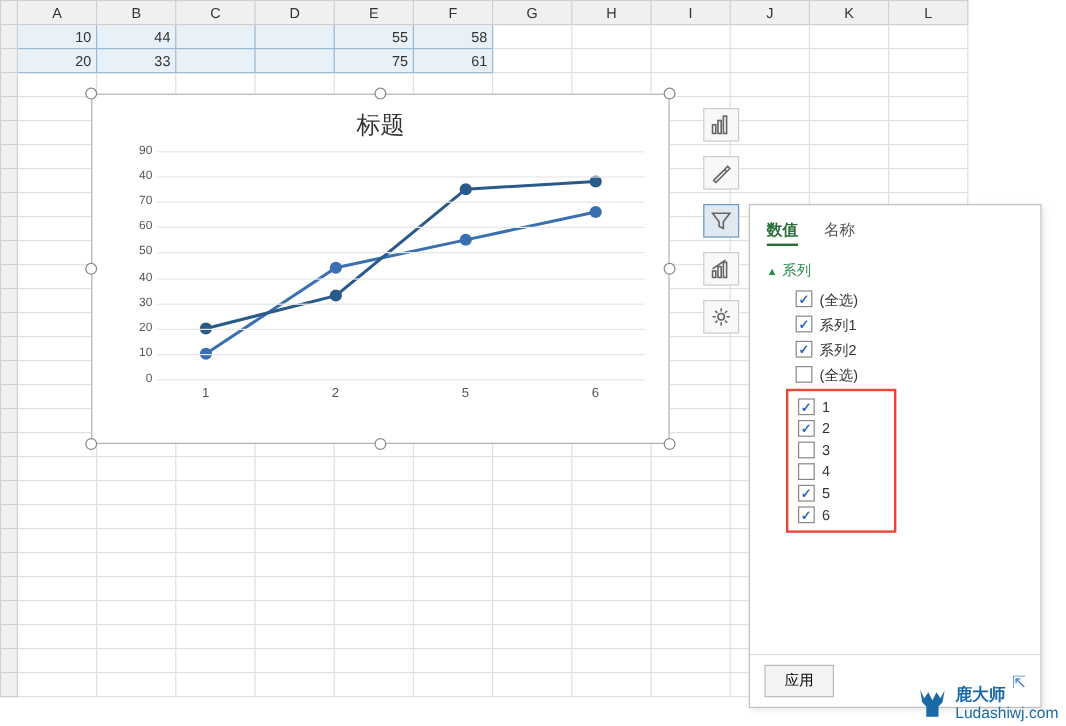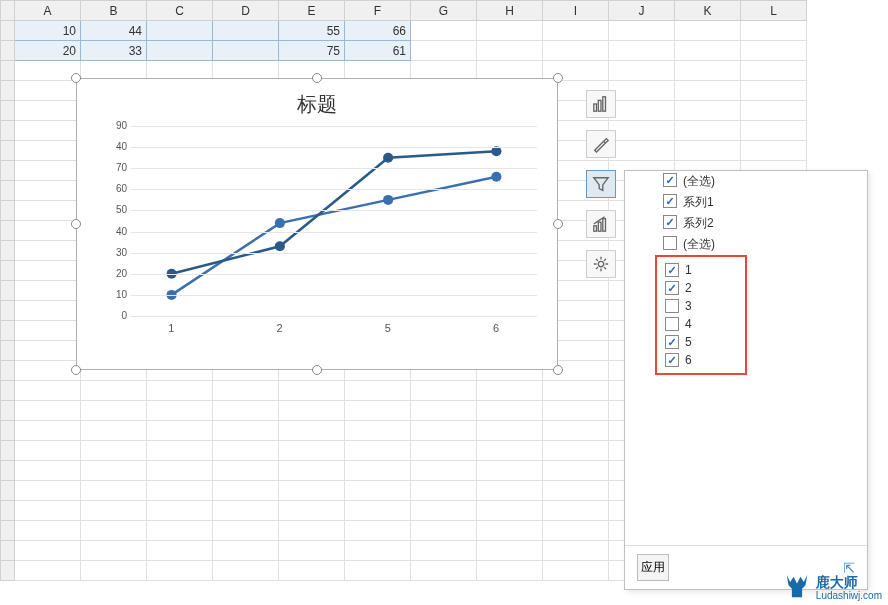--- a/index.html
+++ b/index.html
@@ -49,28 +49,28 @@
 .filter-panel .tab { margin-right: 18px; cursor: pointer; color: #555; }
 .filter-panel .tab.active { color: #2a6e3a; font-weight: bold; border-bottom: 2px solid #2a6e3a; padding-bottom: 4px; }
 .filter-panel .section-h { color: #2a8a4a; font-size: 12px; padding: 8px 14px 6px; cursor: pointer; }
 .filter-panel .section-h::before { content: "▲"; font-size: 9px; margin-right: 4px; color: #2a8a4a; }
 .filter-panel .chk-row { padding: 2px 0 2px 38px; display: flex; font-size: 12px; color: #333; }
 .filter-panel .chk { width: 14px; height: 14px; border: 1px solid #888; margin-right: 6px; display: inline-flex; align-items: center; justify-content: center; cursor: pointer; flex-shrink: 0; }
 .filter-panel .chk.on::after { content: "✓"; color: #2a6abf; font-size: 11px; font-weight: bold; }
 .filter-panel .highlight-box { border: 2px solid #e43; margin-left: 30px; margin-right: 120px; padding: 4px 0; }
 .filter-panel .highlight-box .chk-row { padding-left: 8px; }
 .filter-panel .footer { position: absolute; bottom: 0; left: 0; right: 0; border-top: 1px solid #ddd; padding: 8px 12px; display: flex; justify-content: space-between; align-items: center; }
-.filter-panel .apply-btn { border: 1px solid #bbb; background: #f4f4f4; padding: 4px 3px; cursor: pointer; font-size: 12px; }
+.filter-panel .apply-btn { border: 1px solid #bbb; background: #f4f4f4; padding: 4px 16px; cursor: pointer; font-size: 12px; }
 .filter-panel .mini-ico { color: #4a8ac4; font-size: 14px; cursor: pointer; }
 
 
 .watermark { position: absolute; right: 6px; bottom: 4px; font-size: 14px; font-weight: bold; color: #1a6aa8; display: flex; align-items: flex-end; }
 .watermark .logo { width: 34px; height: 28px; margin-right: 2px; }
 .watermark .txt { line-height: 1.1; }
-.watermark .sub { font-size: 10px; color: #1a6aa8; font-weight: normal; text-align: right; }
+.watermark .sub { font-size: 13px; color: #1a6aa8; font-weight: normal; text-align: right; }
 </style>
 </head>
 <body>
 
 <div class="grid">
 <table>
   <tbody>
         <tr>
     <th class="row"></th>
     <th class="col">A</th>
@@ -86,21 +86,21 @@
     <th class="col">K</th>
     <th class="col">L</th>
   </tr>
   <tr>
     <th class="row"></th>
     <td class="sel">10</td>
     <td class="sel">44</td>
     <td class="sel"></td>
     <td class="sel"></td>
     <td class="sel">55</td>
-    <td class="sel">66</td>
+    <td class="sel">58</td>
     <td></td>
           <td></td>
           <td></td>
           <td></td>
           <td></td>
           <td></td>
   </tr>
   <tr>
     <th class="row"></th>
     <td class="sel">20</td>
@@ -589,20 +589,25 @@
     </div>
   <div class="ico">
       <svg viewBox="0 0 20 20">
         <circle cx="10" cy="10" r="3"></circle>
         <path d="M10 2 L10 5 M10 15 L10 18 M2 10 L5 10 M15 10 L18 10 M4.5 4.5 L6.5 6.5 M13.5 13.5 L15.5 15.5 M4.5 15.5 L6.5 13.5 M13.5 6.5 L15.5 4.5"></path>
       </svg>
     </div>
 </div>
 
 <div class="filter-panel">
+  <div class="tabs">
+    <span class="tab active">数值</span>
+    <span class="tab">名称</span>
+  </div>
+  <div class="section-h">系列</div>
   <div class="chk-row">
       <span class="chk on"></span>
       <span>(全选)</span>
     </div>
   <div class="chk-row">
       <span class="chk on"></span>
       <span>系列1</span>
     </div>
   <div class="chk-row">
       <span class="chk on"></span>

